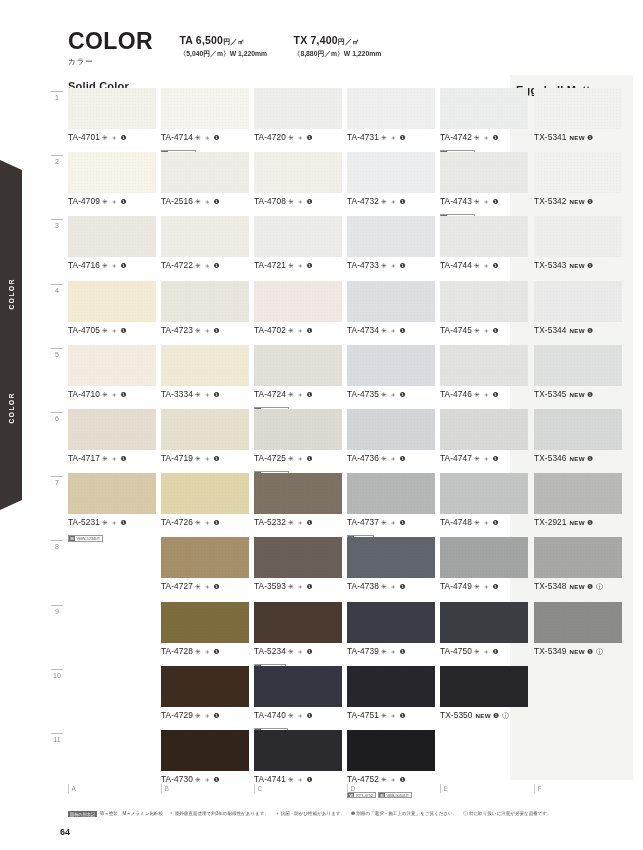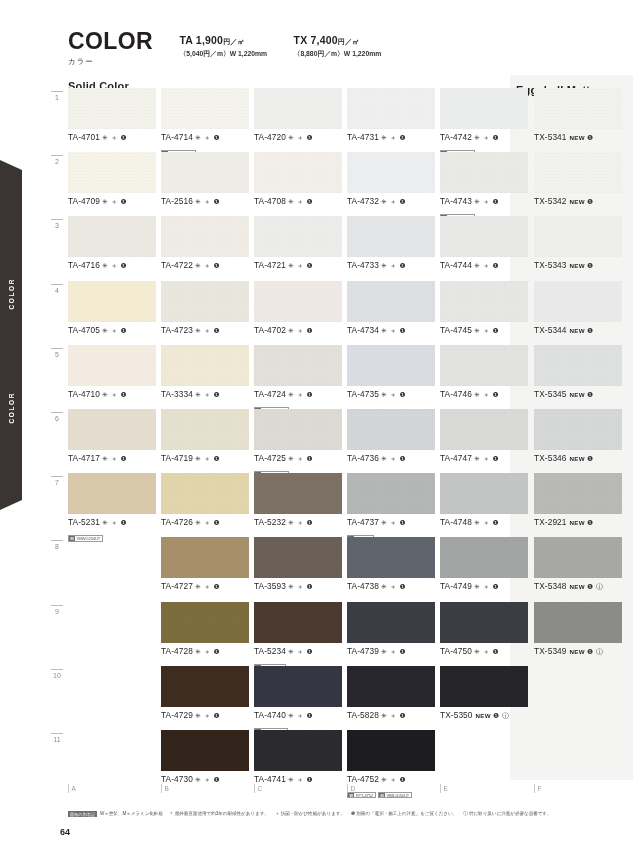--- a/index.html
+++ b/index.html
@@ -134,21 +134,21 @@
 </div>
 
 <div id="egg-panel"></div>
 
 <div id="header">
   <div id="title-block">
     <div id="page-title">COLOR</div>
     <div id="page-subtitle">カラー</div>
   </div>
   <div class="price-block">
-    <div class="price-main"><span>TA 1,900</span><span class="unit">円／㎡</span></div>
+    <div class="price-main"><span>TA 6,500</span><span class="unit">円／㎡</span></div>
     <div class="price-sub">〈5,040円／m〉W 1,220mm</div>
   </div>
   <div class="price-block">
     <div class="price-main"><span>TX 7,400</span><span class="unit">円／㎡</span></div>
     <div class="price-sub">〈8,880円／m〉W 1,220mm</div>
   </div>
 </div>
 
 <div class="sect-label" id="sect-solid">Solid Color</div>
 <div class="sect-label" id="sect-egg">Eggshell Matte</div>
@@ -422,21 +422,21 @@
           <div class="swatch" style="background-color: rgb(62, 44, 32);"></div>
           <div class="code"><span>TA-4729</span><span class="marks">✳ ＋ ❶</span></div>
         </div>
         <div class="cell c2">
           <div class="swatch" style="background-color: rgb(52, 55, 65);"></div>
           <div class="code"><span>TA-4740</span><span class="marks">✳ ＋ ❶</span></div>
           <div class="badges"><span class="badge"><span class="bk">M</span><span>VBB-7040UT</span></span></div>
         </div>
         <div class="cell c3">
           <div class="swatch" style="background-color: rgb(38, 38, 44);"></div>
-          <div class="code"><span>TA-5828</span><span class="marks">✳ ＋ ❶</span></div>
+          <div class="code"><span>TA-4751</span><span class="marks">✳ ＋ ❶</span></div>
         </div>
         <div class="cell c4">
           <div class="swatch" style="background-color: rgb(38, 38, 42);"></div>
           <div class="code"><span>TX-5350</span><span class="new">NEW</span><span class="marks">❶ ⓘ</span></div>
         </div>
       </div>
     </div>
     <div class="row">
       <div class="rownum">11</div>
       <div class="cells">

